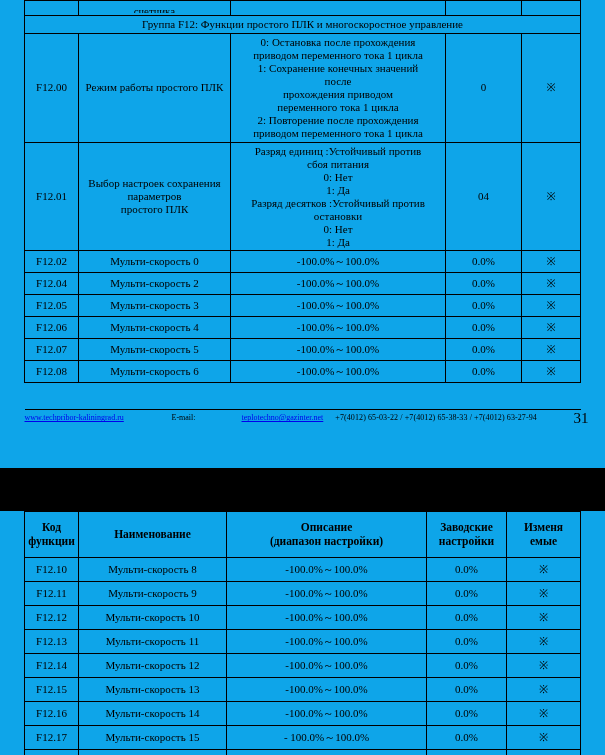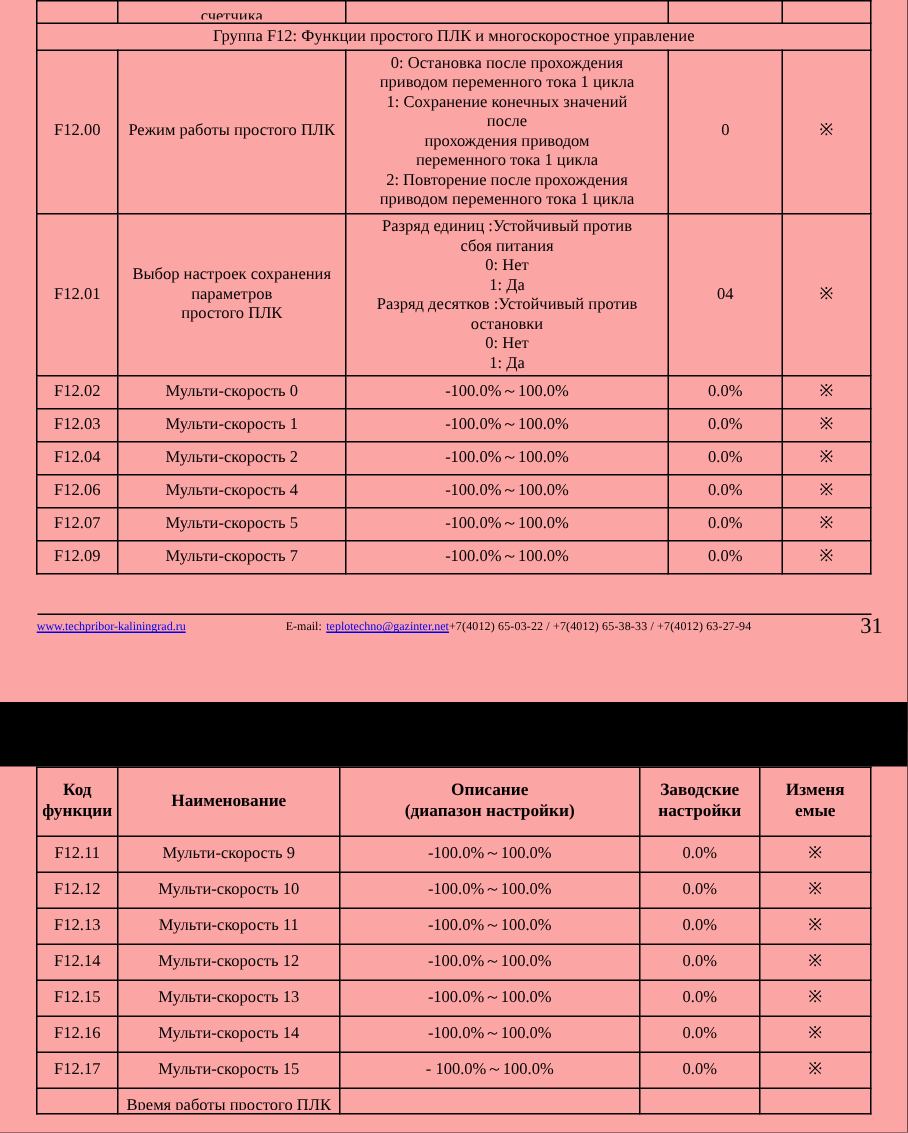--- a/index.html
+++ b/index.html
@@ -8,21 +8,21 @@
     background: #000;
   }
   body {
     width: 605px; height: 755px;
     font-family: "Liberation Serif", serif;
     font-size: 11px;
     color: #000;
     overflow: hidden;
   }
   .page {
-    background: #fca5a5;
+    background: #0ea5e9;
     width: 605px;
     position: relative;
   }
   .page1 { height: 468px; padding: 0; }
   .gap { height: 20px; background: #000; }
   .page2 { height: 267px; }
 
   table.ptable {
     border-collapse: collapse;
     width: 556px;
@@ -73,24 +73,24 @@
     width: 556px;
     margin: 26px auto 0 auto;
     border-top: 1px solid #000;
     padding-top: 3px;
     font-size: 8px;
     color: #000;
   }
   .footer-line {
     display: flex;
     align-items: baseline;
-    gap: 0;
+    gap: 12px;
   }
   .f-url { color: #00e; text-decoration: underline; width: 135px; }
-  .f-mail-label { width: 58px; text-align: right; padding-right: 3px;}
+  .f-mail-label { width: 58px; padding-right: 3px;}
   .f-mail { color: #00e; text-decoration: underline; }
   .f-phones { letter-spacing: 0.1px; }
   .f-page {
     position: absolute;
     right: -8px;
     top: 0px;
     font-size: 15px;
     font-family: "Liberation Serif", serif;
   }
 
@@ -199,50 +199,50 @@
         <td class="sym">※</td>
       </tr>
       <tr class="row-norm">
         <td>F12.02</td>
         <td>Мульти-скорость 0</td>
         <td>-100.0%～100.0%</td>
         <td>0.0%</td>
         <td class="sym">※</td>
       </tr>
       <tr class="row-norm">
-        <td>F12.03</td>
-        <td>Мульти-скорость 1</td>
-        <td>-100.0%～100.0%</td>
-        <td>0.0%</td>
-        <td class="sym">※</td>
-      </tr>
-      <tr class="row-norm">
         <td>F12.04</td>
         <td>Мульти-скорость 2</td>
         <td>-100.0%～100.0%</td>
         <td>0.0%</td>
         <td class="sym">※</td>
       </tr>
       <tr class="row-norm">
+        <td>F12.05</td>
+        <td>Мульти-скорость 3</td>
+        <td>-100.0%～100.0%</td>
+        <td>0.0%</td>
+        <td class="sym">※</td>
+      </tr>
+      <tr class="row-norm">
         <td>F12.06</td>
         <td>Мульти-скорость 4</td>
         <td>-100.0%～100.0%</td>
         <td>0.0%</td>
         <td class="sym">※</td>
       </tr>
       <tr class="row-norm">
         <td>F12.07</td>
         <td>Мульти-скорость 5</td>
         <td>-100.0%～100.0%</td>
         <td>0.0%</td>
         <td class="sym">※</td>
       </tr>
       <tr class="row-norm">
-        <td>F12.09</td>
-        <td>Мульти-скорость 7</td>
+        <td>F12.08</td>
+        <td>Мульти-скорость 6</td>
         <td>-100.0%～100.0%</td>
         <td>0.0%</td>
         <td class="sym">※</td>
       </tr>
     </tbody>
   </table>
 
   <div class="footer">
     <div class="footer-line">
       <span class="f-url">www.techpribor-kaliningrad.ru</span>
@@ -281,20 +281,27 @@
           <div>настройки</div>
         </th>
         <th>
           <div>Изменя</div>
           <div>емые</div>
         </th>
       </tr>
     </thead>
     <tbody>
       <tr class="r2">
+        <td>F12.10</td>
+        <td>Мульти-скорость 8</td>
+        <td>-100.0%～100.0%</td>
+        <td>0.0%</td>
+        <td class="sym">※</td>
+      </tr>
+      <tr class="r2">
         <td>F12.11</td>
         <td>Мульти-скорость 9</td>
         <td>-100.0%～100.0%</td>
         <td>0.0%</td>
         <td class="sym">※</td>
       </tr>
       <tr class="r2">
         <td>F12.12</td>
         <td>Мульти-скорость 10</td>
         <td>-100.0%～100.0%</td>

